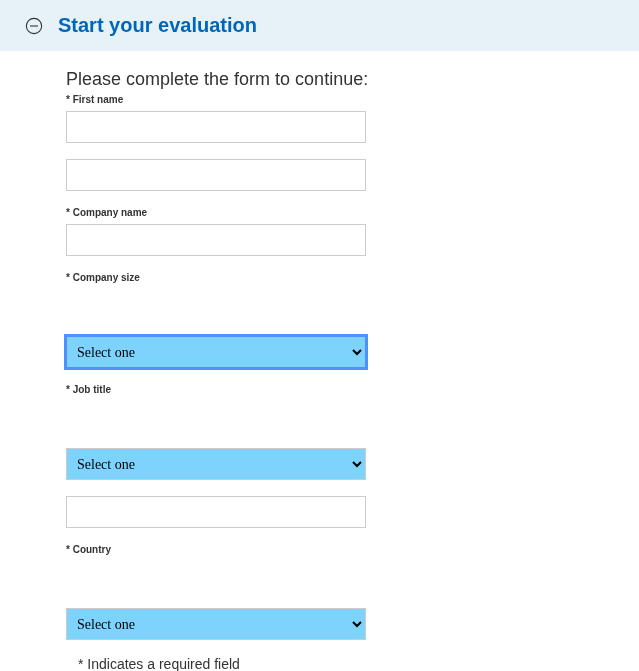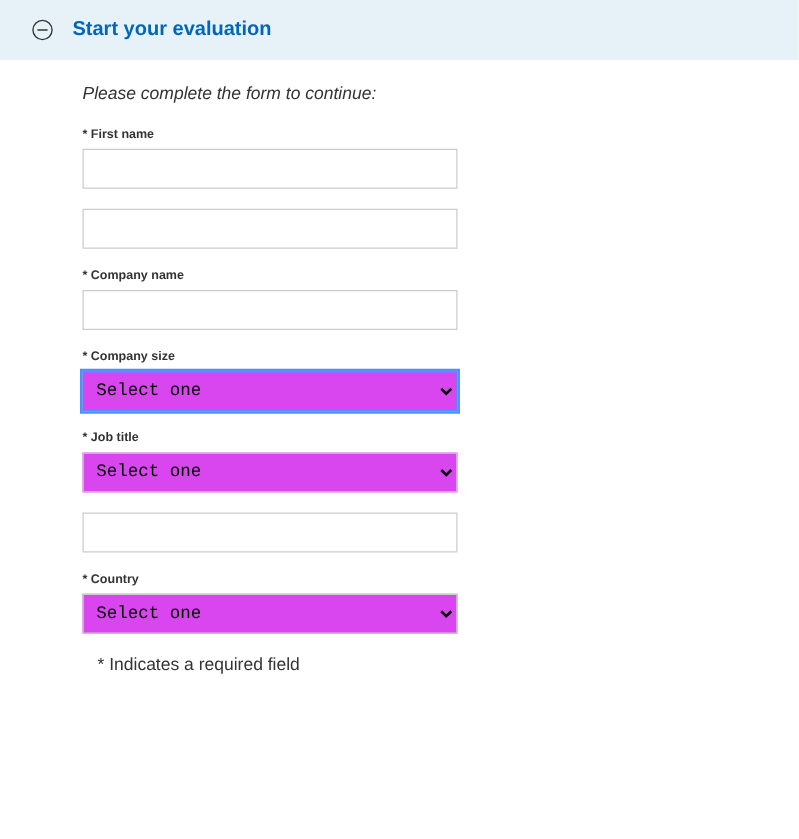--- a/index.html
+++ b/index.html
@@ -28,29 +28,28 @@
       align-items: center;
       justify-content: center;
     }
     .collapse-icon svg {
       width: 18px;
       height: 18px;
     }
     .header-title {
       color: #0067b8;
       font-weight: 600;
-      font-size: 16px;
+      font-size: 20px;
     }
     .form-container {
       padding: 18px 24px 24px 66px;
     }
     .instruction {
-      margin-bottom: 20px;
-      font-size: 14px;
-      font-style: italic;
+      margin-bottom: 4px;
+      font-size: 18px;
     }
     .field {
       margin-bottom: 16px;
     }
     .field-label {
       font-weight: 600;
       font-size: 10px;
       margin-bottom: 6px;
       display: block;
     }
@@ -63,22 +62,23 @@
       padding: 4px 8px;
       font-size: 14px;
       font-family: inherit;
     }
     .field select {
       width: 300px;
       height: 32px;
       border: 1px solid #ccc;
       padding: 4px 6px;
       font-size: 14px;
-      background: #d946ef;
-      font-family: Liberation Mono, monospace;
+      background: #7dd3fc;
+      font-family: Liberation Serif, serif;
+      margin-top: 47px;
     }
     .field select.focused {
       outline: 2px solid #4d90fe;
       outline-offset: 0;
       border-color: #4d90fe;
     }
     .required-note {
       font-size: 14px;
       margin: 6px 0 18px 12px;
     }

